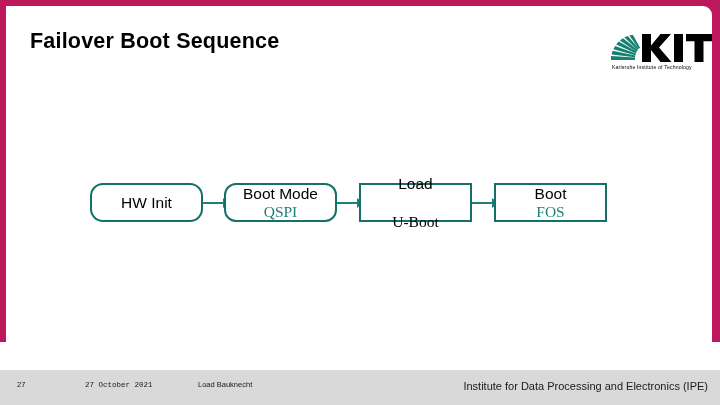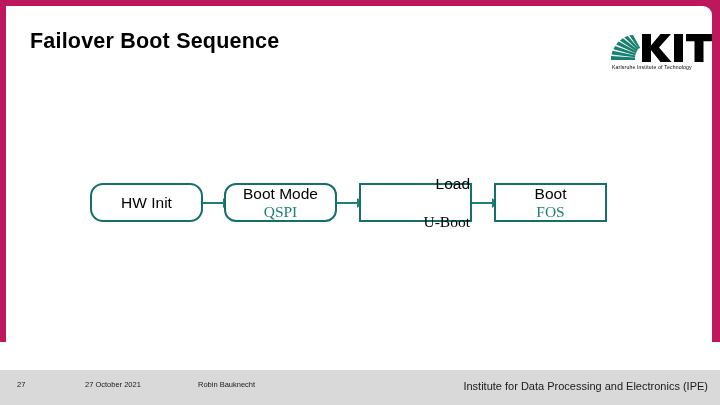--- a/index.html
+++ b/index.html
@@ -135,21 +135,21 @@
     top: 10px;
     display: flex;
     align-items: baseline;
     left: 17px;
     font-size: 7.5px;
     color: #1a1a1a;
     white-space: nowrap;
     gap: 28px;
   }
   .footer-left .pagenum { width: 40px; }
-  .footer-left .fdate   { width: 85px; }
+  .footer-left .fdate   { width: 85px; font-family: Liberation Mono, monospace; }
   .footer-left .fauthor { }
   .footer-right {
     position: absolute;
     top: 10px;
     right: 12px;
     font-size: 11px;
     color: #1a1a1a;
     white-space: nowrap;
   }
 </style>
@@ -199,21 +199,21 @@
       <div class="flow-box" style="left:218px; top:177px; width:113px; height:39px;border-radius:12px;">
         <span class="line1">Boot Mode</span>
         <span class="line2">QSPI</span>
       </div>
 
       <div class="connector" style="left:331px; top:192px; width:27px; height:10px;">
         <div class="shaft" style="width:20px;"></div>
         <div class="head" style="left:20px;"></div>
       </div>
 
-      <div class="flow-box" style="left:353px; top:177px; width:113px; height:39px;align-items:flex-end;">
+      <div class="flow-box" style="left:353px; top:177px; width:113px; height:39px;">
         <span class="line1">Load</span>
         <span class="line2 dark">U-Boot</span>
       </div>
 
       <div class="connector" style="left:466px; top:192px; width:27px; height:10px;">
         <div class="shaft" style="width:20px;"></div>
         <div class="head" style="left:20px;"></div>
       </div>
 
       <div class="flow-box" style="left:488px; top:177px; width:113px; height:39px;">
@@ -222,18 +222,18 @@
       </div>
 
     </div>
 
   </div>
 
   <div class="footer">
     <div class="footer-left">
       <span class="pagenum">27</span>
       <span class="fdate">27 October 2021</span>
-      <span class="fauthor">Robin Bauknecht</span>
+      <span class="fauthor">Load Bauknecht</span>
     </div>
     <div class="footer-right">Institute for Data Processing and Electronics (IPE)</div>
   </div>
 
 </div>
 
 </body></html>

